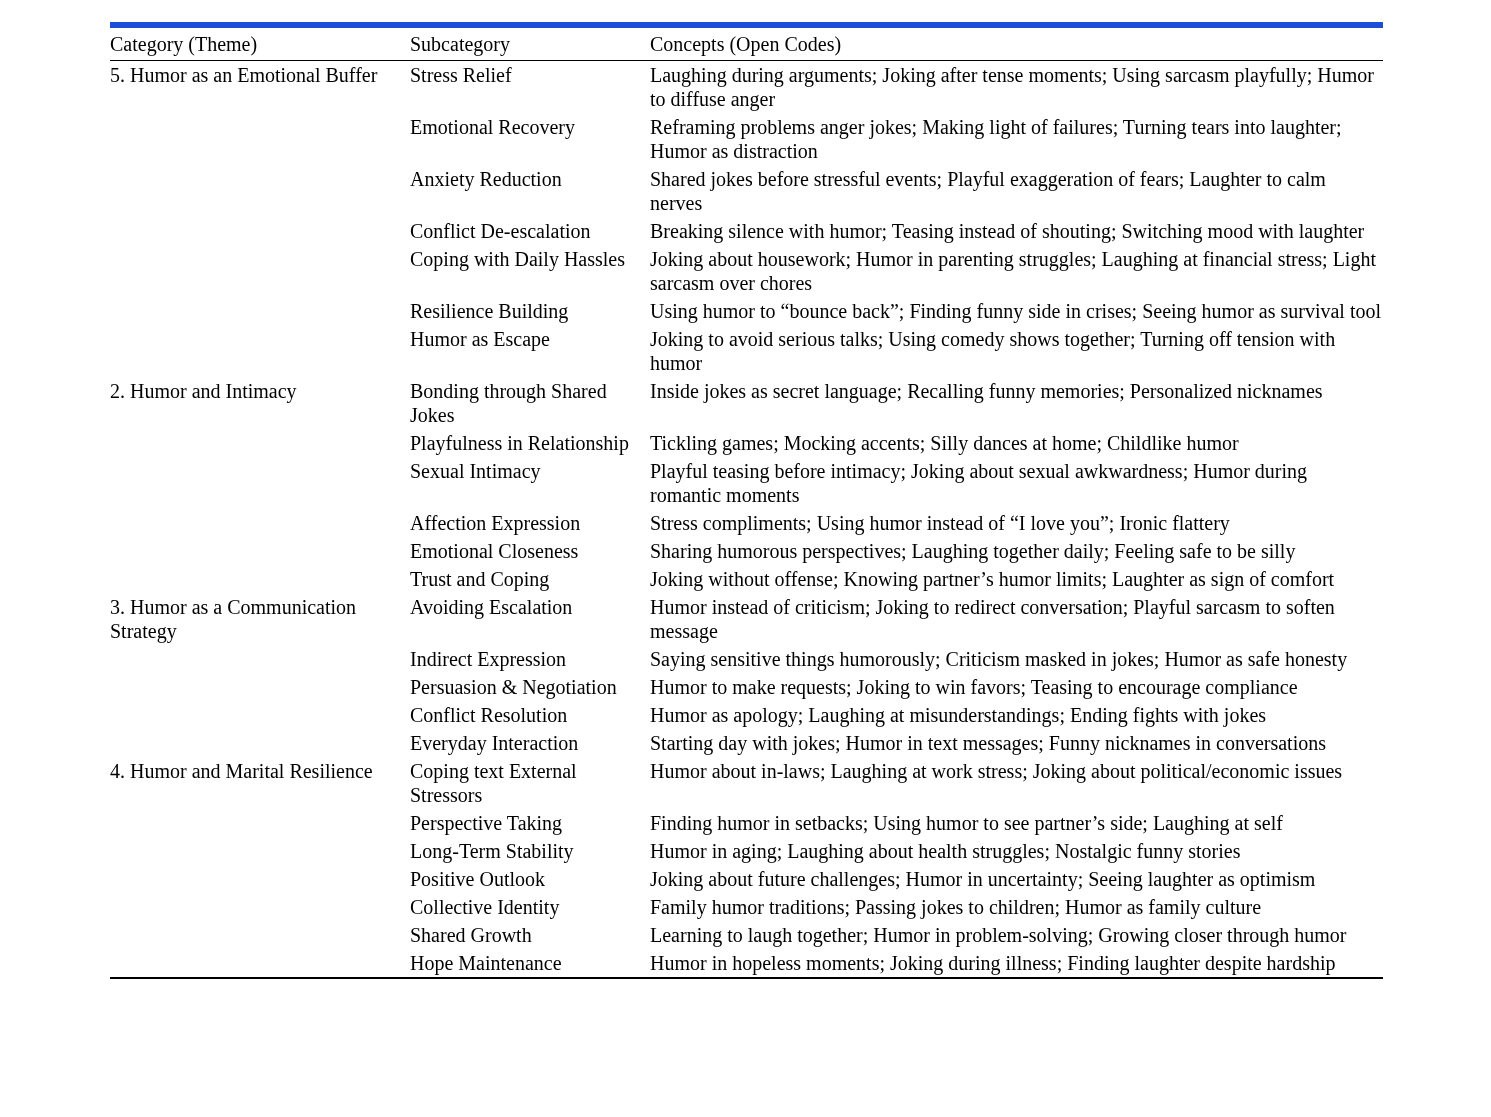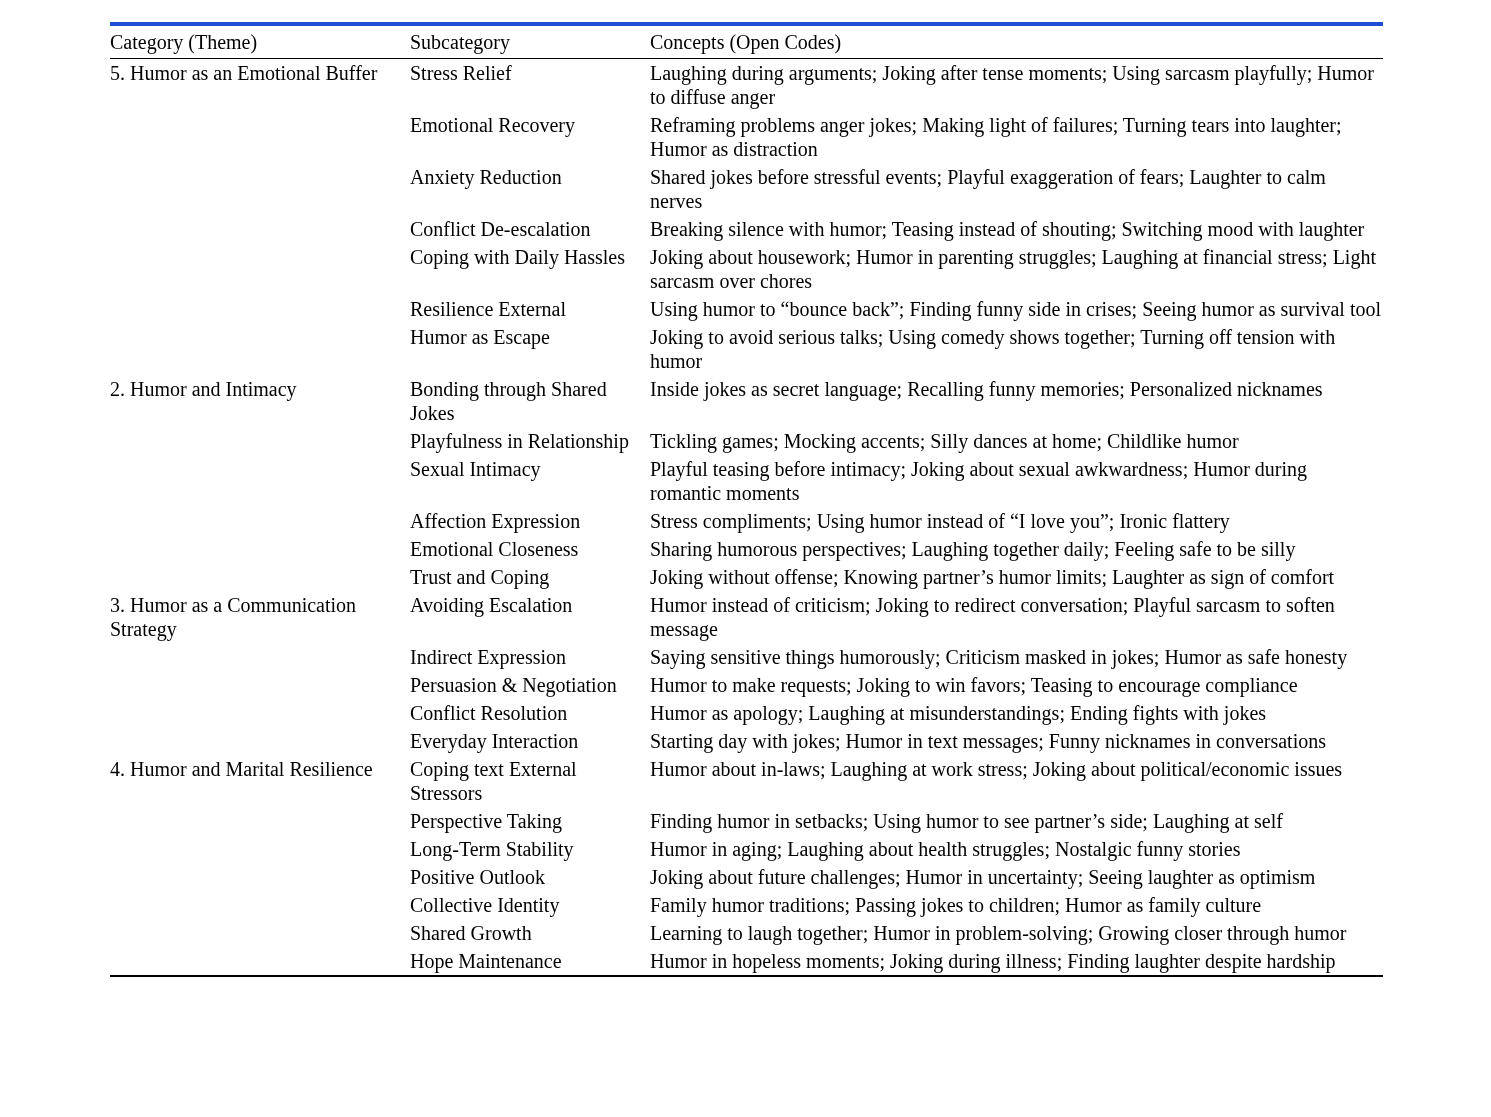--- a/index.html
+++ b/index.html
@@ -24,21 +24,21 @@
     font-size: 21px;
     line-height: 26px;
     margin: 0 0 22px 0;
   }
   table.themes-table {
     border-collapse: collapse;
     table-layout: fixed;
     width: 1273px;
     font-size: 20px;
     line-height: 24px;
-    border-top: 4px solid #1d4ed8;
+    border-top: 6px solid #1d4ed8;
     border-bottom: 2px solid #000;
   }
   col.col-category    { width: 300px; }
   col.col-subcategory { width: 240px; }
   col.col-concepts    { width: 733px; }
   thead th {
     font-weight: normal;
     text-align: left;
     vertical-align: bottom;
     border-bottom: 1.5px solid #000;
@@ -86,21 +86,21 @@
         </tr>
         <tr>
           <td class="cell-subcategory">Conflict De-escalation</td>
           <td class="cell-concepts">Breaking silence with humor; Teasing instead of shouting; Switching mood with laughter</td>
         </tr>
         <tr>
           <td class="cell-subcategory">Coping with Daily Hassles</td>
           <td class="cell-concepts">Joking about housework; Humor in parenting struggles; Laughing at financial stress; Light sarcasm over chores</td>
         </tr>
         <tr>
-          <td class="cell-subcategory">Resilience External</td>
+          <td class="cell-subcategory">Resilience Building</td>
           <td class="cell-concepts">Using humor to “bounce back”; Finding funny side in crises; Seeing humor as survival tool</td>
         </tr>
         <tr>
           <td class="cell-subcategory">Humor as Escape</td>
           <td class="cell-concepts">Joking to avoid serious talks; Using comedy shows together; Turning off tension with humor</td>
         </tr>
         <tr>
           <td class="cell-category" rowspan="6">2. Humor and Intimacy</td>
           <td class="cell-subcategory">Bonding through Shared Jokes</td>
           <td class="cell-concepts">Inside jokes as secret language; Recalling funny memories; Personalized nicknames</td>

